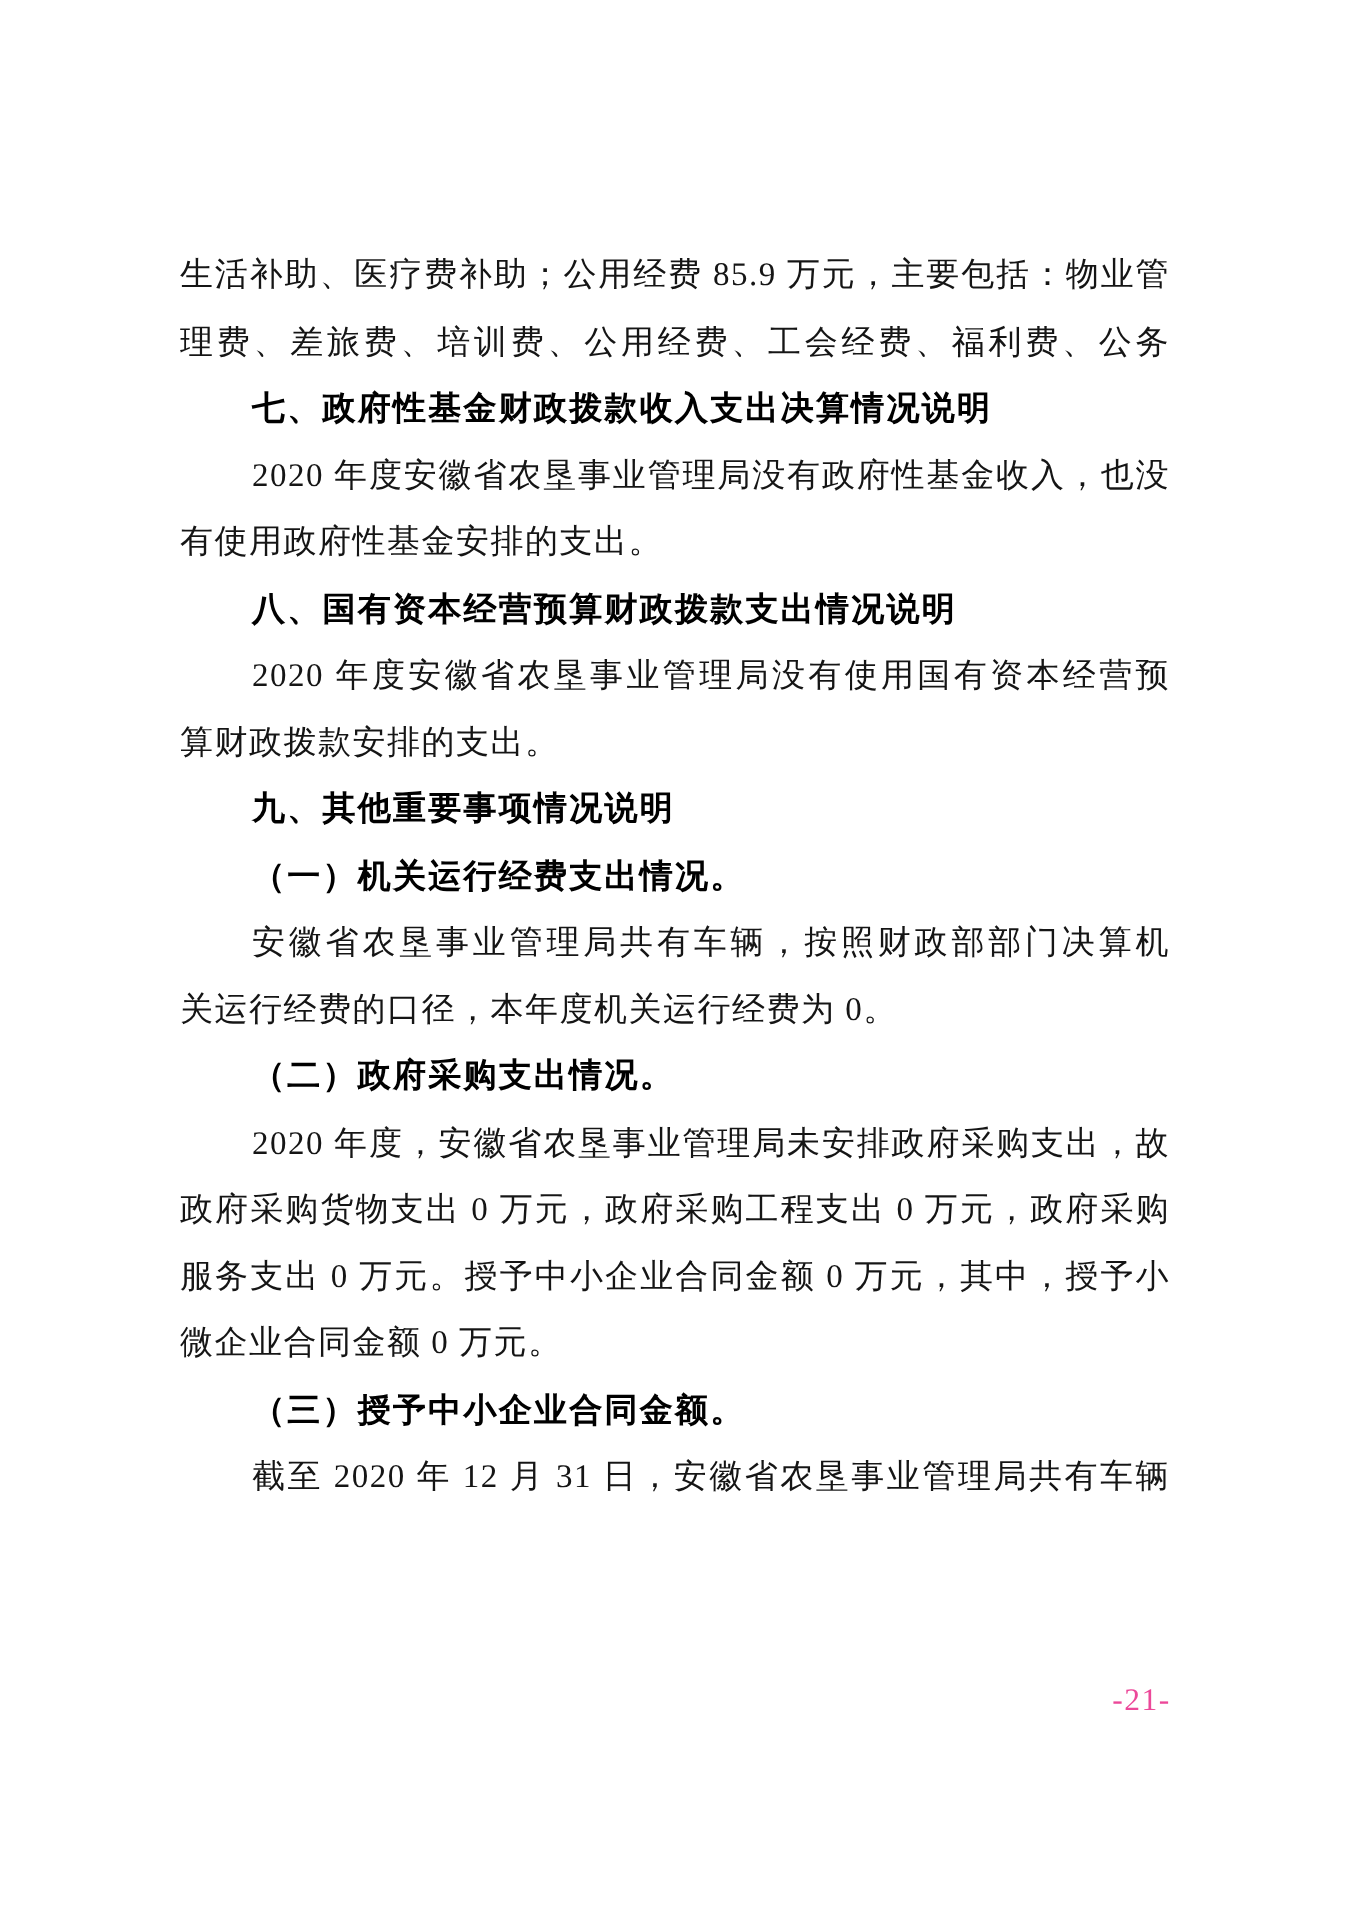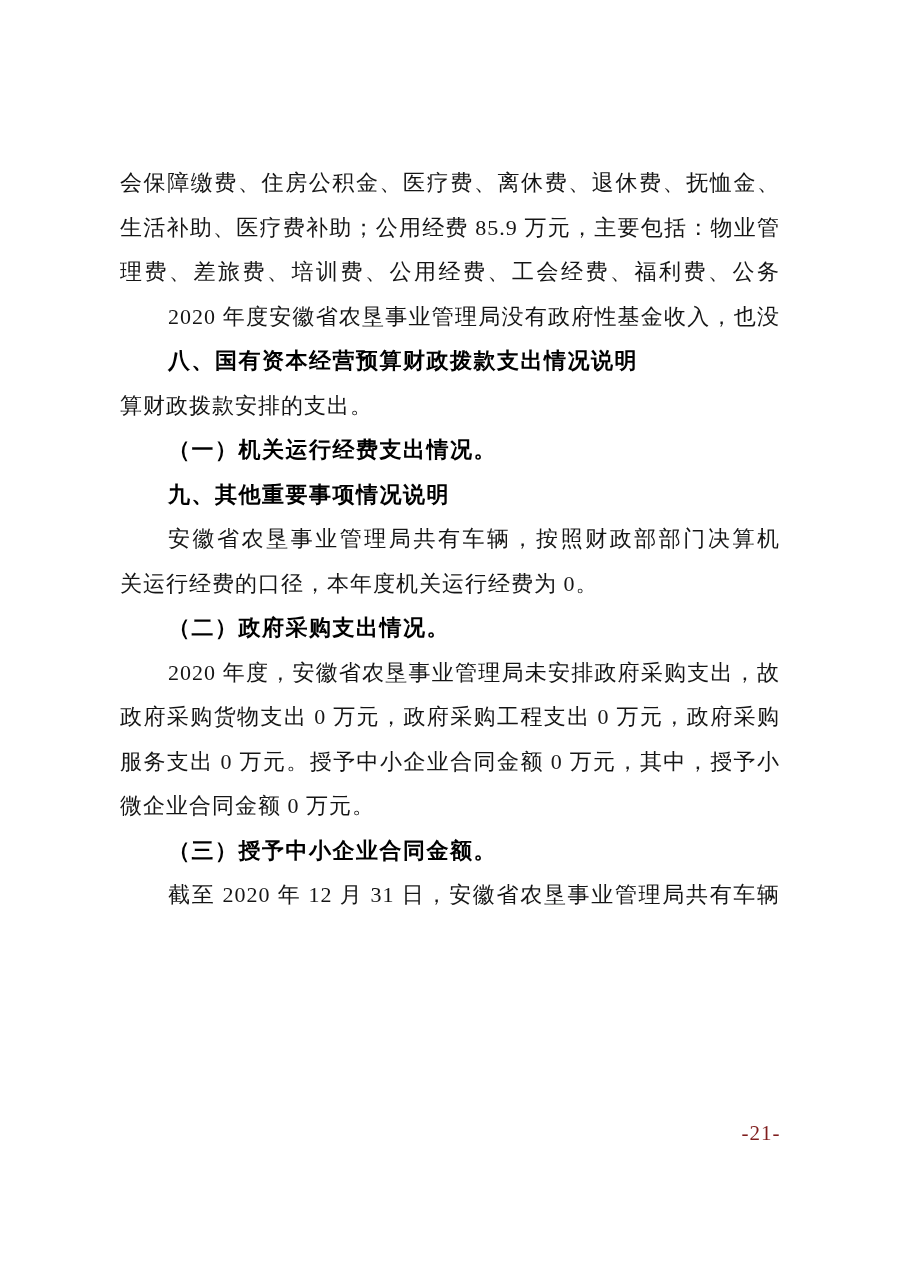--- a/index.html
+++ b/index.html
@@ -48,38 +48,40 @@
     letter-spacing: 1.5px;
   }
   .page-number {
     position: absolute;
     left: 711px;
     top: 1118px;
     width: 100px;
     text-align: center;
     font-size: 21px;
     line-height: 30px;
-    color: #7f1d1d;
+    color: #ec4899;
     letter-spacing: 1px;
   }
 </style>
 </head>
 <body>
 
 <div class="page">
 
   <div class="doc-body">
-    <div class="ln jf">会保障缴费、住房公积金、医疗费、离休费、退休费、抚恤金、</div>
     <div class="ln jf">生活补助、医疗费补助；公用经费 85.9 万元，主要包括：物业管</div>
     <div class="ln jf">理费、差旅费、培训费、公用经费、工会经费、福利费、公务</div>
+    <div class="ln hd ind">七、政府性基金财政拨款收入支出决算情况说明</div>
     <div class="ln ind jf">2020 年度安徽省农垦事业管理局没有政府性基金收入，也没</div>
+    <div class="ln">有使用政府性基金安排的支出。</div>
     <div class="ln hd ind">八、国有资本经营预算财政拨款支出情况说明</div>
+    <div class="ln ind jf">2020 年度安徽省农垦事业管理局没有使用国有资本经营预</div>
     <div class="ln">算财政拨款安排的支出。</div>
+    <div class="ln hd ind">九、其他重要事项情况说明</div>
     <div class="ln hd ind">（一）机关运行经费支出情况。</div>
-    <div class="ln hd ind">九、其他重要事项情况说明</div>
     <div class="ln ind jf">安徽省农垦事业管理局共有车辆，按照财政部部门决算机</div>
     <div class="ln">关运行经费的口径，本年度机关运行经费为 0。</div>
     <div class="ln hd ind">（二）政府采购支出情况。</div>
     <div class="ln ind jf">2020 年度，安徽省农垦事业管理局未安排政府采购支出，故</div>
     <div class="ln jf">政府采购货物支出 0 万元，政府采购工程支出 0 万元，政府采购</div>
     <div class="ln jf">服务支出 0 万元。授予中小企业合同金额 0 万元，其中，授予小</div>
     <div class="ln">微企业合同金额 0 万元。</div>
     <div class="ln hd ind">（三）授予中小企业合同金额。</div>
     <div class="ln ind jf">截至 2020 年 12 月 31 日，安徽省农垦事业管理局共有车辆 3</div>
   </div>

